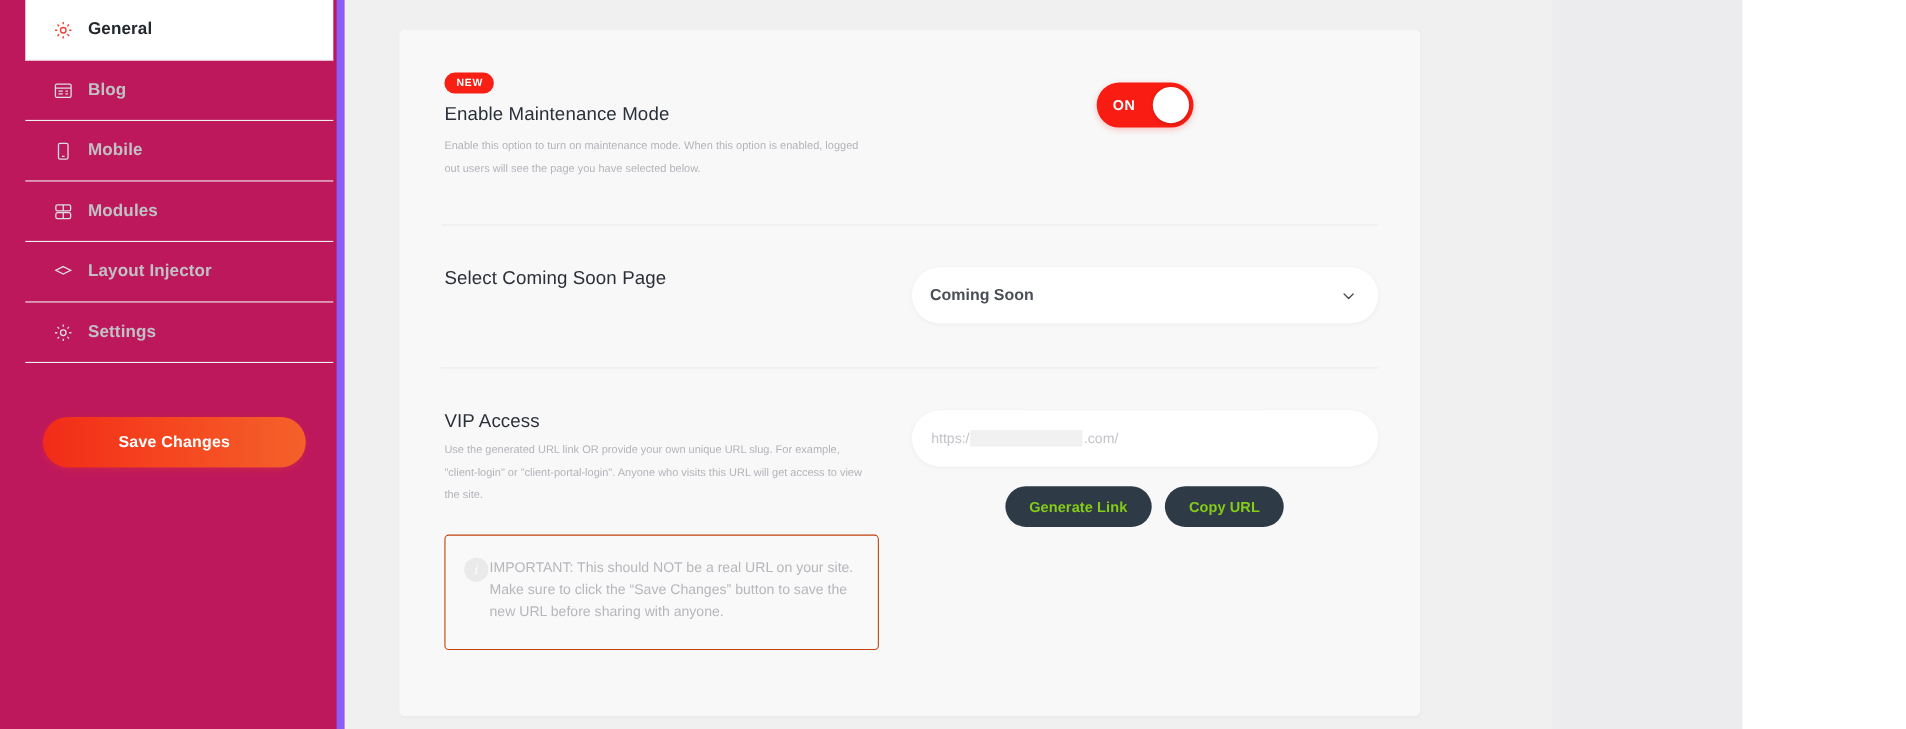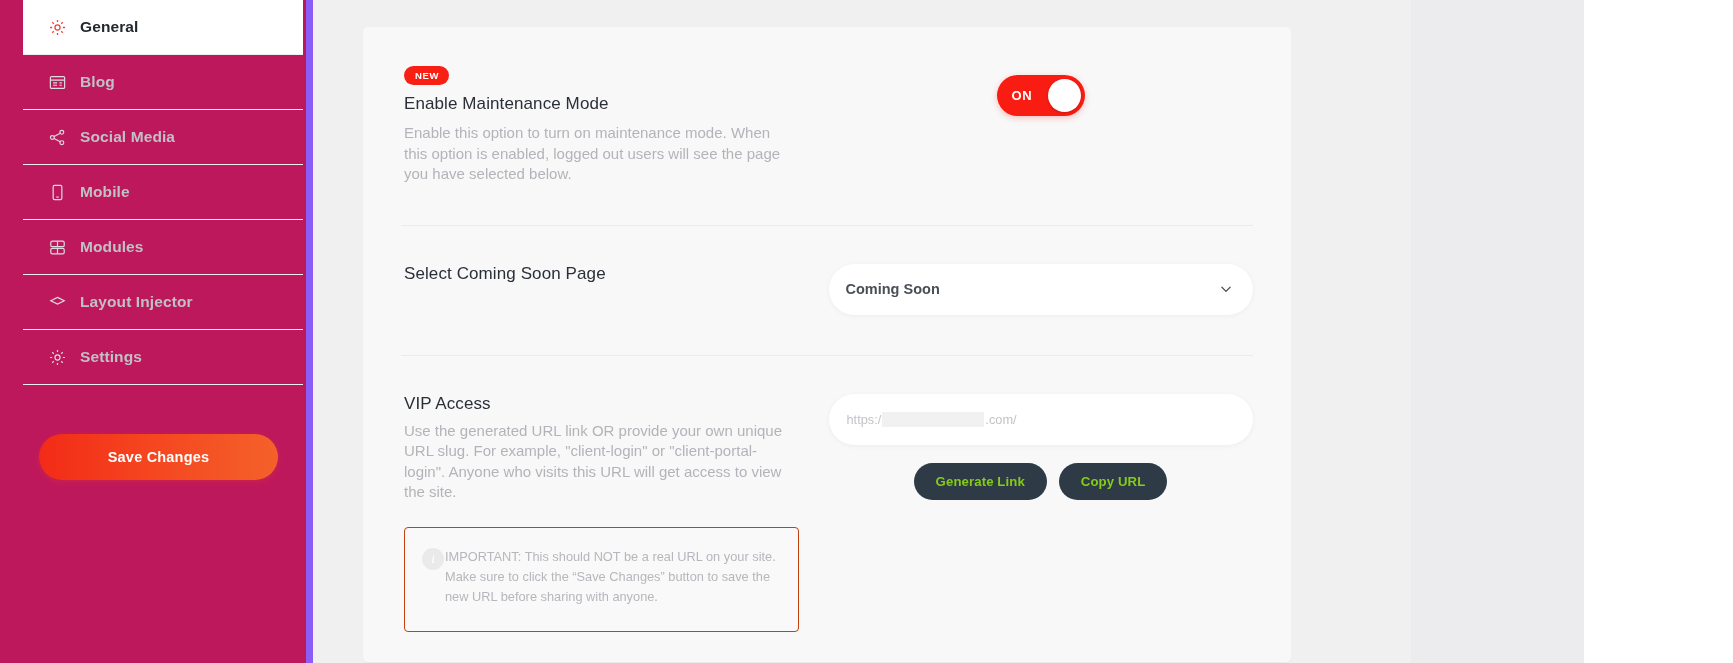--- a/index.html
+++ b/index.html
@@ -159,21 +159,21 @@
     margin-bottom: 9px;
   }
   .row-title {
     font-size: 17px;
     font-weight: normal;
     color: #2a2f38;
     letter-spacing: .1px;
     margin-bottom: 9px;
   }
   .row-desc {
-    font-size: 15px;
+    font-size: 10px;
     line-height: 20.5px;
     color: #b3b4ba;
     max-width: 390px;
   }
   .row-title.plain { margin-bottom: 7px; }
 
   
   .toggle {
     position: relative;
     width: 88px;
@@ -330,31 +330,20 @@
       <div class="nav-item">
         <span class="nav-icon">
           <svg viewBox="0 0 24 24" width="19" height="19" fill="none" stroke="#dcdde0" stroke-width="1.5">
             <rect x="3" y="4.5" width="18" height="15" rx="1.6"></rect>
             <path d="M3 9h18M6.5 12.5h5M6.5 15.5h5M14.5 12.5h3M14.5 15.5h3"></path>
           </svg>
         </span>
         <span class="nav-label">Blog</span>
       </div>
 
-      <div class="nav-item">
-        <span class="nav-icon">
-          <svg viewBox="0 0 24 24" width="19" height="19" fill="none" stroke="#dcdde0" stroke-width="1.5">
-            <circle cx="17.5" cy="5.5" r="2.4"></circle>
-            <circle cx="17.5" cy="18.5" r="2.4"></circle>
-            <circle cx="5.5" cy="12" r="2.4"></circle>
-            <path d="M7.7 10.8l7.7-4.1M7.7 13.2l7.7 4.1"></path>
-          </svg>
-        </span>
-        <span class="nav-label">Social Media</span>
-      </div>
 
       <div class="nav-item">
         <span class="nav-icon">
           <svg viewBox="0 0 24 24" width="19" height="19" fill="none" stroke="#dcdde0" stroke-width="1.5">
             <rect x="6.5" y="3" width="11" height="18" rx="1.8"></rect>
             <path d="M10.5 17.8h3"></path>
           </svg>
         </span>
         <span class="nav-label">Mobile</span>
       </div>

